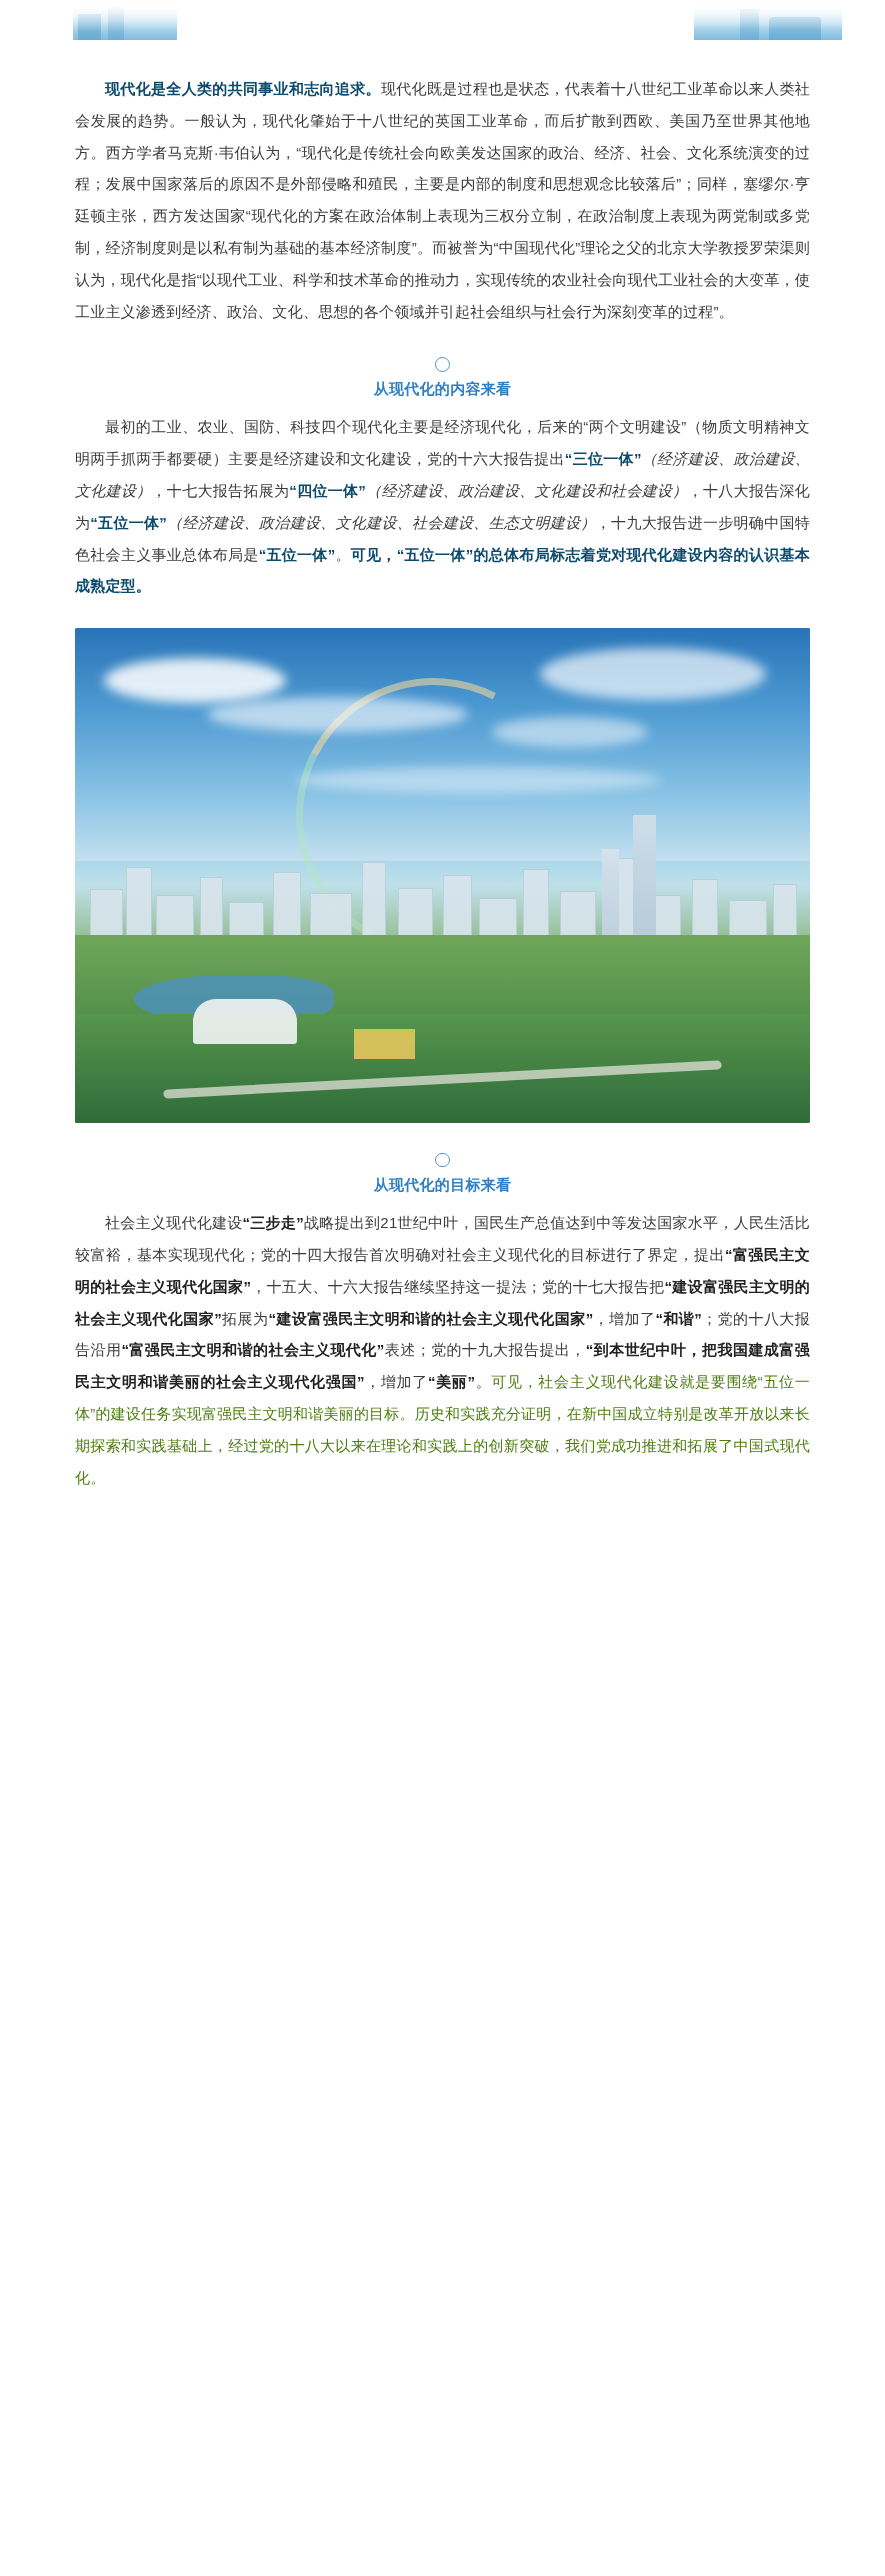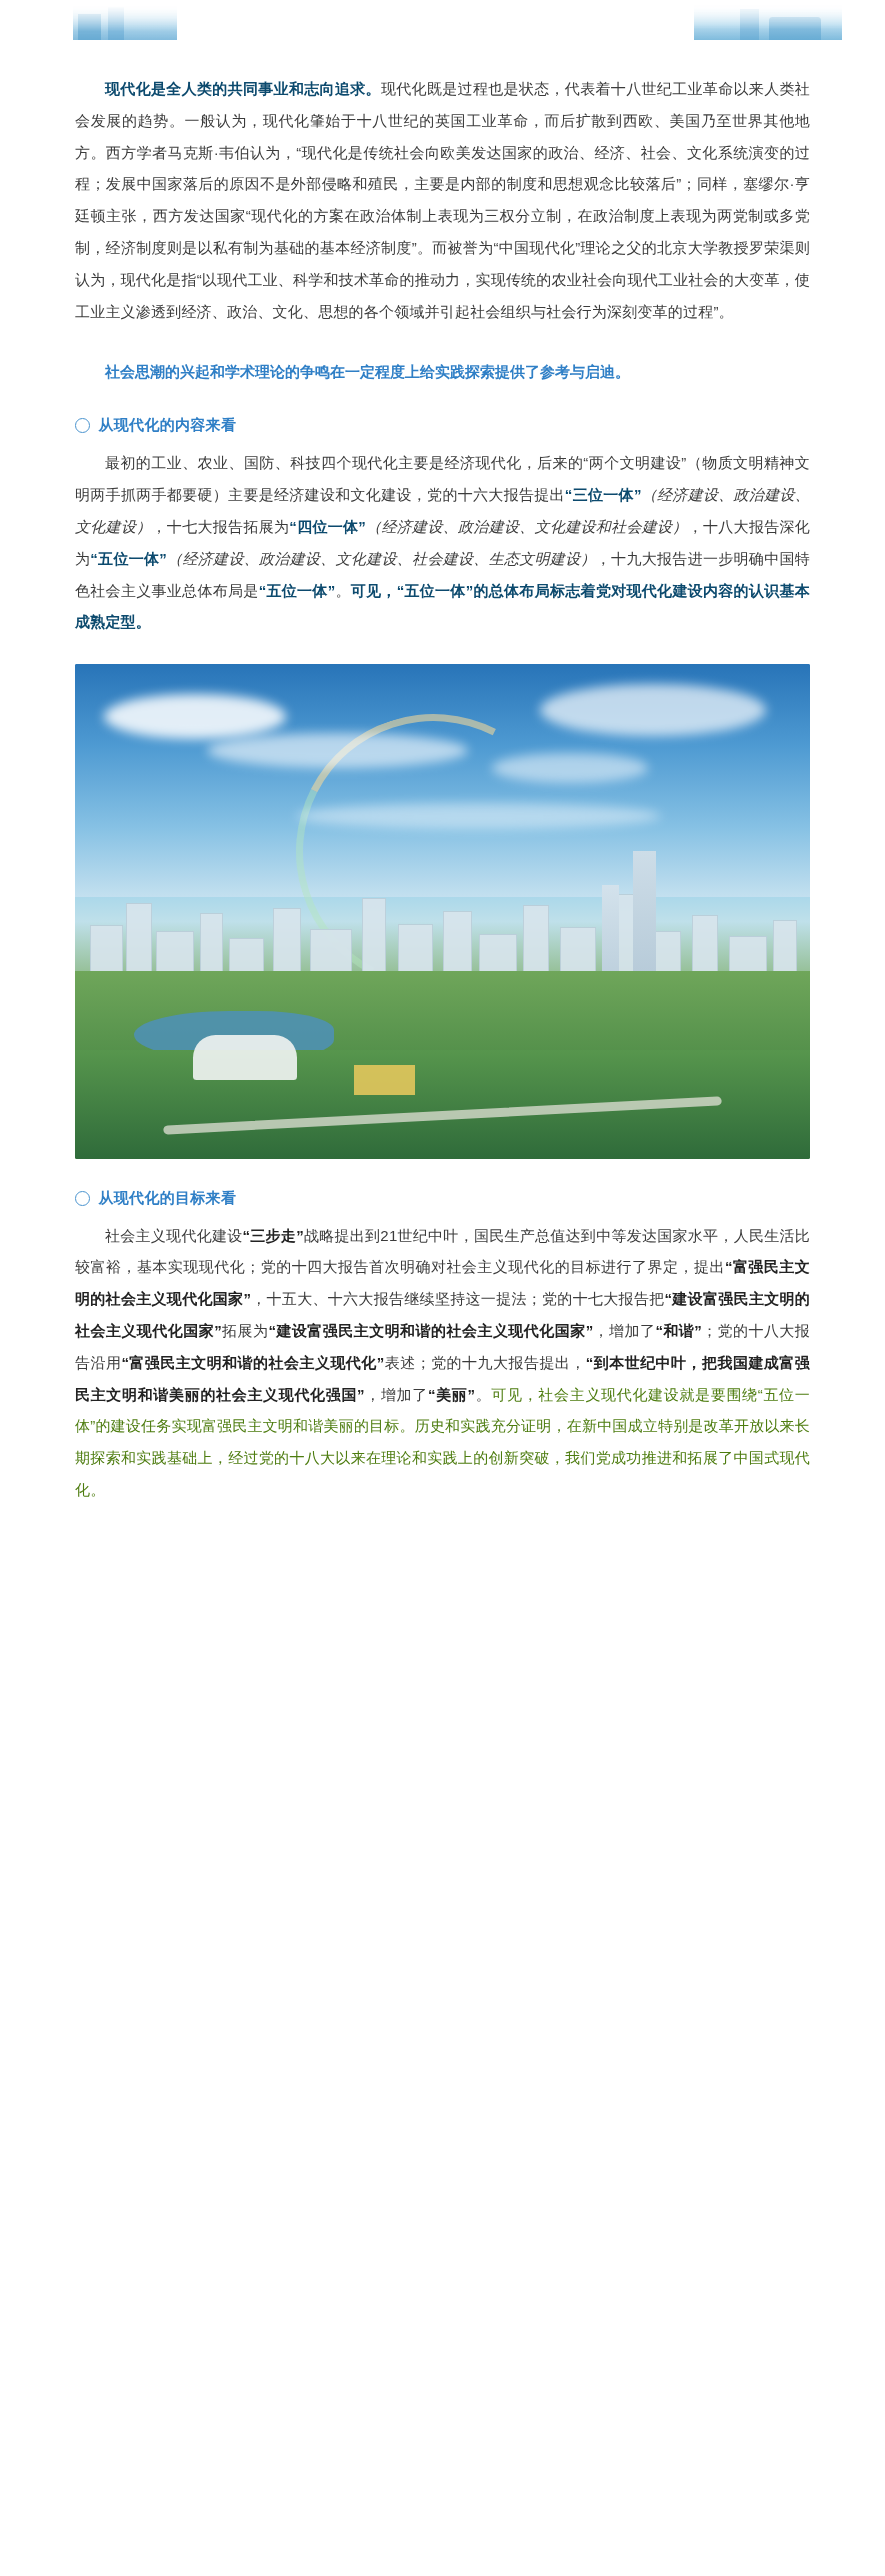--- a/index.html
+++ b/index.html
@@ -119,20 +119,21 @@
     text-indent: 2em;
     text-align: justify;
   }
 
   
   .section-head {
     display: flex;
     align-items: center;
     gap: 8.7px;
     margin: 29.5px 0 12px 0;
+    flex-direction: column;
   }
   .ring {
     flex: 0 0 auto;
     width: 14.8px;
     height: 14.8px;
     border: 1.7px solid #4a94cf;
     border-radius: 50%;
     box-sizing: border-box;
   }
   .section-title {
@@ -273,21 +274,20 @@
 
   <div class="banner">
     <div class="banner-left"></div>
     <div class="banner-right"></div>
   </div>
 
   <div class="content">
 
     <p class="para first"><span class="hl-blue">现代化是全人类的共同事业和志向追求。</span><span>现代化既是过程也是状态，代表着十八世纪工业革命以来人类社会发展的趋势。一般认为，现代化肇始于十八世纪的英国工业革命，而后扩散到西欧、美国乃至世界其他地方。西方学者马克斯·韦伯认为，“现代化是传统社会向欧美发达国家的政治、经济、社会、文化系统演变的过程；发展中国家落后的原因不是外部侵略和殖民，主要是内部的制度和思想观念比较落后”；同样，塞缪尔·亨廷顿主张，西方发达国家“现代化的方案在政治体制上表现为三权分立制，在政治制度上表现为两党制或多党制，经济制度则是以私有制为基础的基本经济制度”。而被誉为“中国现代化”理论之父的北京大学教授罗荣渠则认为，现代化是指“以现代工业、科学和技术革命的推动力，实现传统的农业社会向现代工业社会的大变革，使工业主义渗透到经济、政治、文化、思想的各个领域并引起社会组织与社会行为深刻变革的过程”。</span></p>
 
-    <p class="callout">社会思潮的兴起和学术理论的争鸣在一定程度上给实践探索提供了参考与启迪。</p>
 
 
     <div class="section-head">
       <span class="ring"></span>
       <span class="section-title">从现代化的内容来看</span>
     </div>
     <p class="para"><span>最初的工业、农业、国防、科技四个现代化主要是经济现代化，后来的“两个文明建设”（物质文明精神文明两手抓两手都要硬）主要是经济建设和文化建设，党的十六大报告提出</span><span class="hl-blue">“三位一体”</span><span class="ital">（经济建设、政治建设、文化建设）</span><span>，十七大报告拓展为</span><span class="hl-blue">“四位一体”</span><span class="ital">（经济建设、政治建设、文化建设和社会建设）</span><span>，十八大报告深化为</span><span class="hl-blue">“五位一体”</span><span class="ital">（经济建设、政治建设、文化建设、社会建设、生态文明建设）</span><span>，十九大报告进一步明确中国特色社会主义事业总体布局是</span><span class="hl-blue">“五位一体”</span><span>。</span><span class="hl-blue">可见，“五位一体”的总体布局标志着党对现代化建设内容的认识基本成熟定型。</span></p>
 
     <div class="figure">
       <div class="photo">

